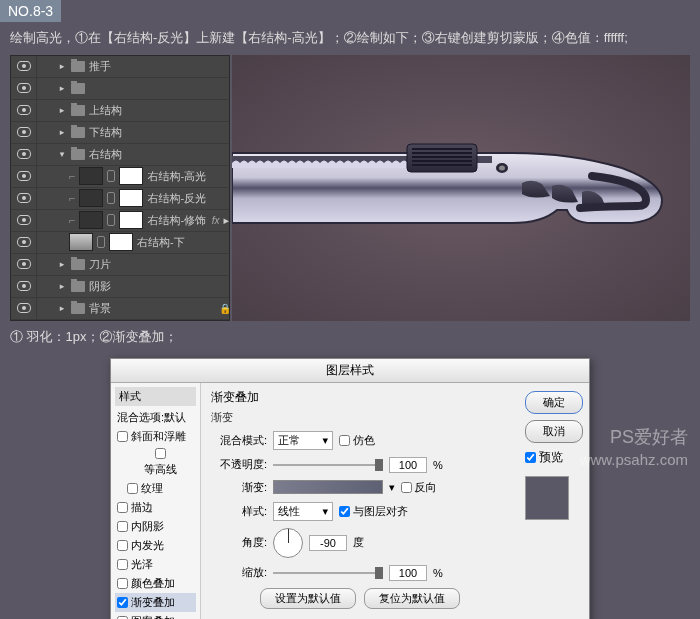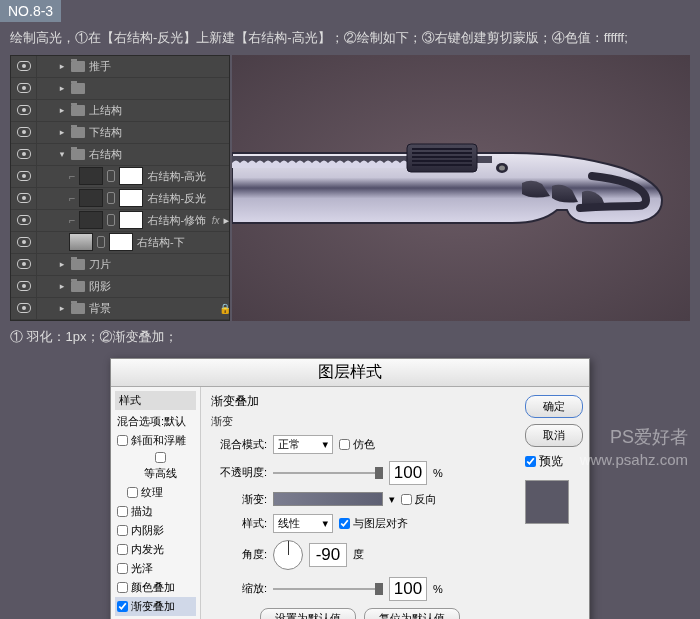--- a/index.html
+++ b/index.html
@@ -21,37 +21,37 @@
 .link-icon{width:8px;height:12px;border:1px solid #888;border-radius:2px}
 .layer-name{flex:1;white-space:nowrap;overflow:hidden}
 .layer-name.underline{}
 .fx-label{font-style:italic;color:#aaa;font-size:10px}
 .indent-0{padding-left:2px}.indent-1{padding-left:14px}
 .locked-dot{width:10px;height:10px;font-size:10px;color:#999}
 .preview{flex:1;background:radial-gradient(ellipse at center,#6a5a64,#4a3e47);margin-left:2px;position:relative;min-height:238px}
 .knife{position:absolute;left:0;top:50%;transform:translateY(-50%);width:100%;height:120px}
 .dialog-wrap{display:flex;justify-content:center;padding:4px 10px}
 .dialog{background:#f0f0f0;border:1px solid #888;width:480px;color:#000;box-shadow:2px 2px 8px rgba(0,0,0,0.4)}
-.dialog-title{background:linear-gradient(#fafafa,#e0e0e0);text-align:center;padding:3px;font-size:16px;border-bottom:1px solid #aaa}
+.dialog-title{background:linear-gradient(#fafafa,#e0e0e0);text-align:center;padding:3px;font-size:12px;border-bottom:1px solid #aaa}
 .dialog-body{display:flex}
 .style-list{width:90px;border-right:1px solid #ccc;padding:4px;background:#f5f5f5}
 .style-list-header{background:#ddd;padding:2px 4px;font-size:11px;margin-bottom:2px}
 .style-item{display:flex;align-items:center;gap:3px;padding:2px 2px;font-size:11px}
 .style-item.highlight{background:#d0d8e8}
 .style-item input{width:11px;height:11px}
 .settings{flex:1;padding:6px 10px}
 .settings-title{font-size:12px;margin-bottom:4px}
 .settings-sub{font-size:11px;margin-bottom:6px;color:#333}
 .setting-row{display:flex;align-items:center;gap:6px;margin-bottom:7px;font-size:11px}
 .setting-label{width:56px;text-align:right}
 .select-box{border:1px solid #aaa;padding:1px 4px;background:#fff;min-width:60px;font-size:11px;display:flex;justify-content:space-between;align-items:center}
 .slider-track{width:110px;height:14px;position:relative;display:flex;align-items:center}
 .slider-line{height:2px;background:#aaa;width:100%}
 .slider-thumb{position:absolute;width:8px;height:12px;background:#666;top:1px}
-.num-input{width:38px;border:1px solid #aaa;padding:1px 3px;background:#fff;text-align:center;font-size:17px}
+.num-input{width:38px;border:1px solid #aaa;padding:1px 3px;background:#fff;text-align:center;font-size:11px}
 .grad-bar{width:110px;height:14px;background:linear-gradient(to right,#7b7d8f,#5e6073);border:1px solid #888}
 .check{display:flex;align-items:center;gap:3px}
 .check input{width:11px;height:11px}
 .angle-circle{width:30px;height:30px;border:1px solid #888;border-radius:50%;position:relative;background:#fff}
 .angle-line{position:absolute;width:1px;height:14px;background:#333;left:50%;top:50%;transform-origin:top;transform:rotate(180deg)}
 .dlg-btns-col{width:70px;padding:8px 6px;display:flex;flex-direction:column;gap:6px}
 .dlg-btn{background:linear-gradient(#fafafa,#e0e0e0);border:1px solid #888;border-radius:10px;padding:3px;font-size:11px;text-align:center}
 .dlg-btn.primary{border:1.5px solid #4a7dce}
 .preview-swatch{width:44px;height:44px;background:#5a5866;border:1px solid #999;margin-top:4px}
 .btm-btns{display:flex;gap:8px;justify-content:center;margin-top:6px}

